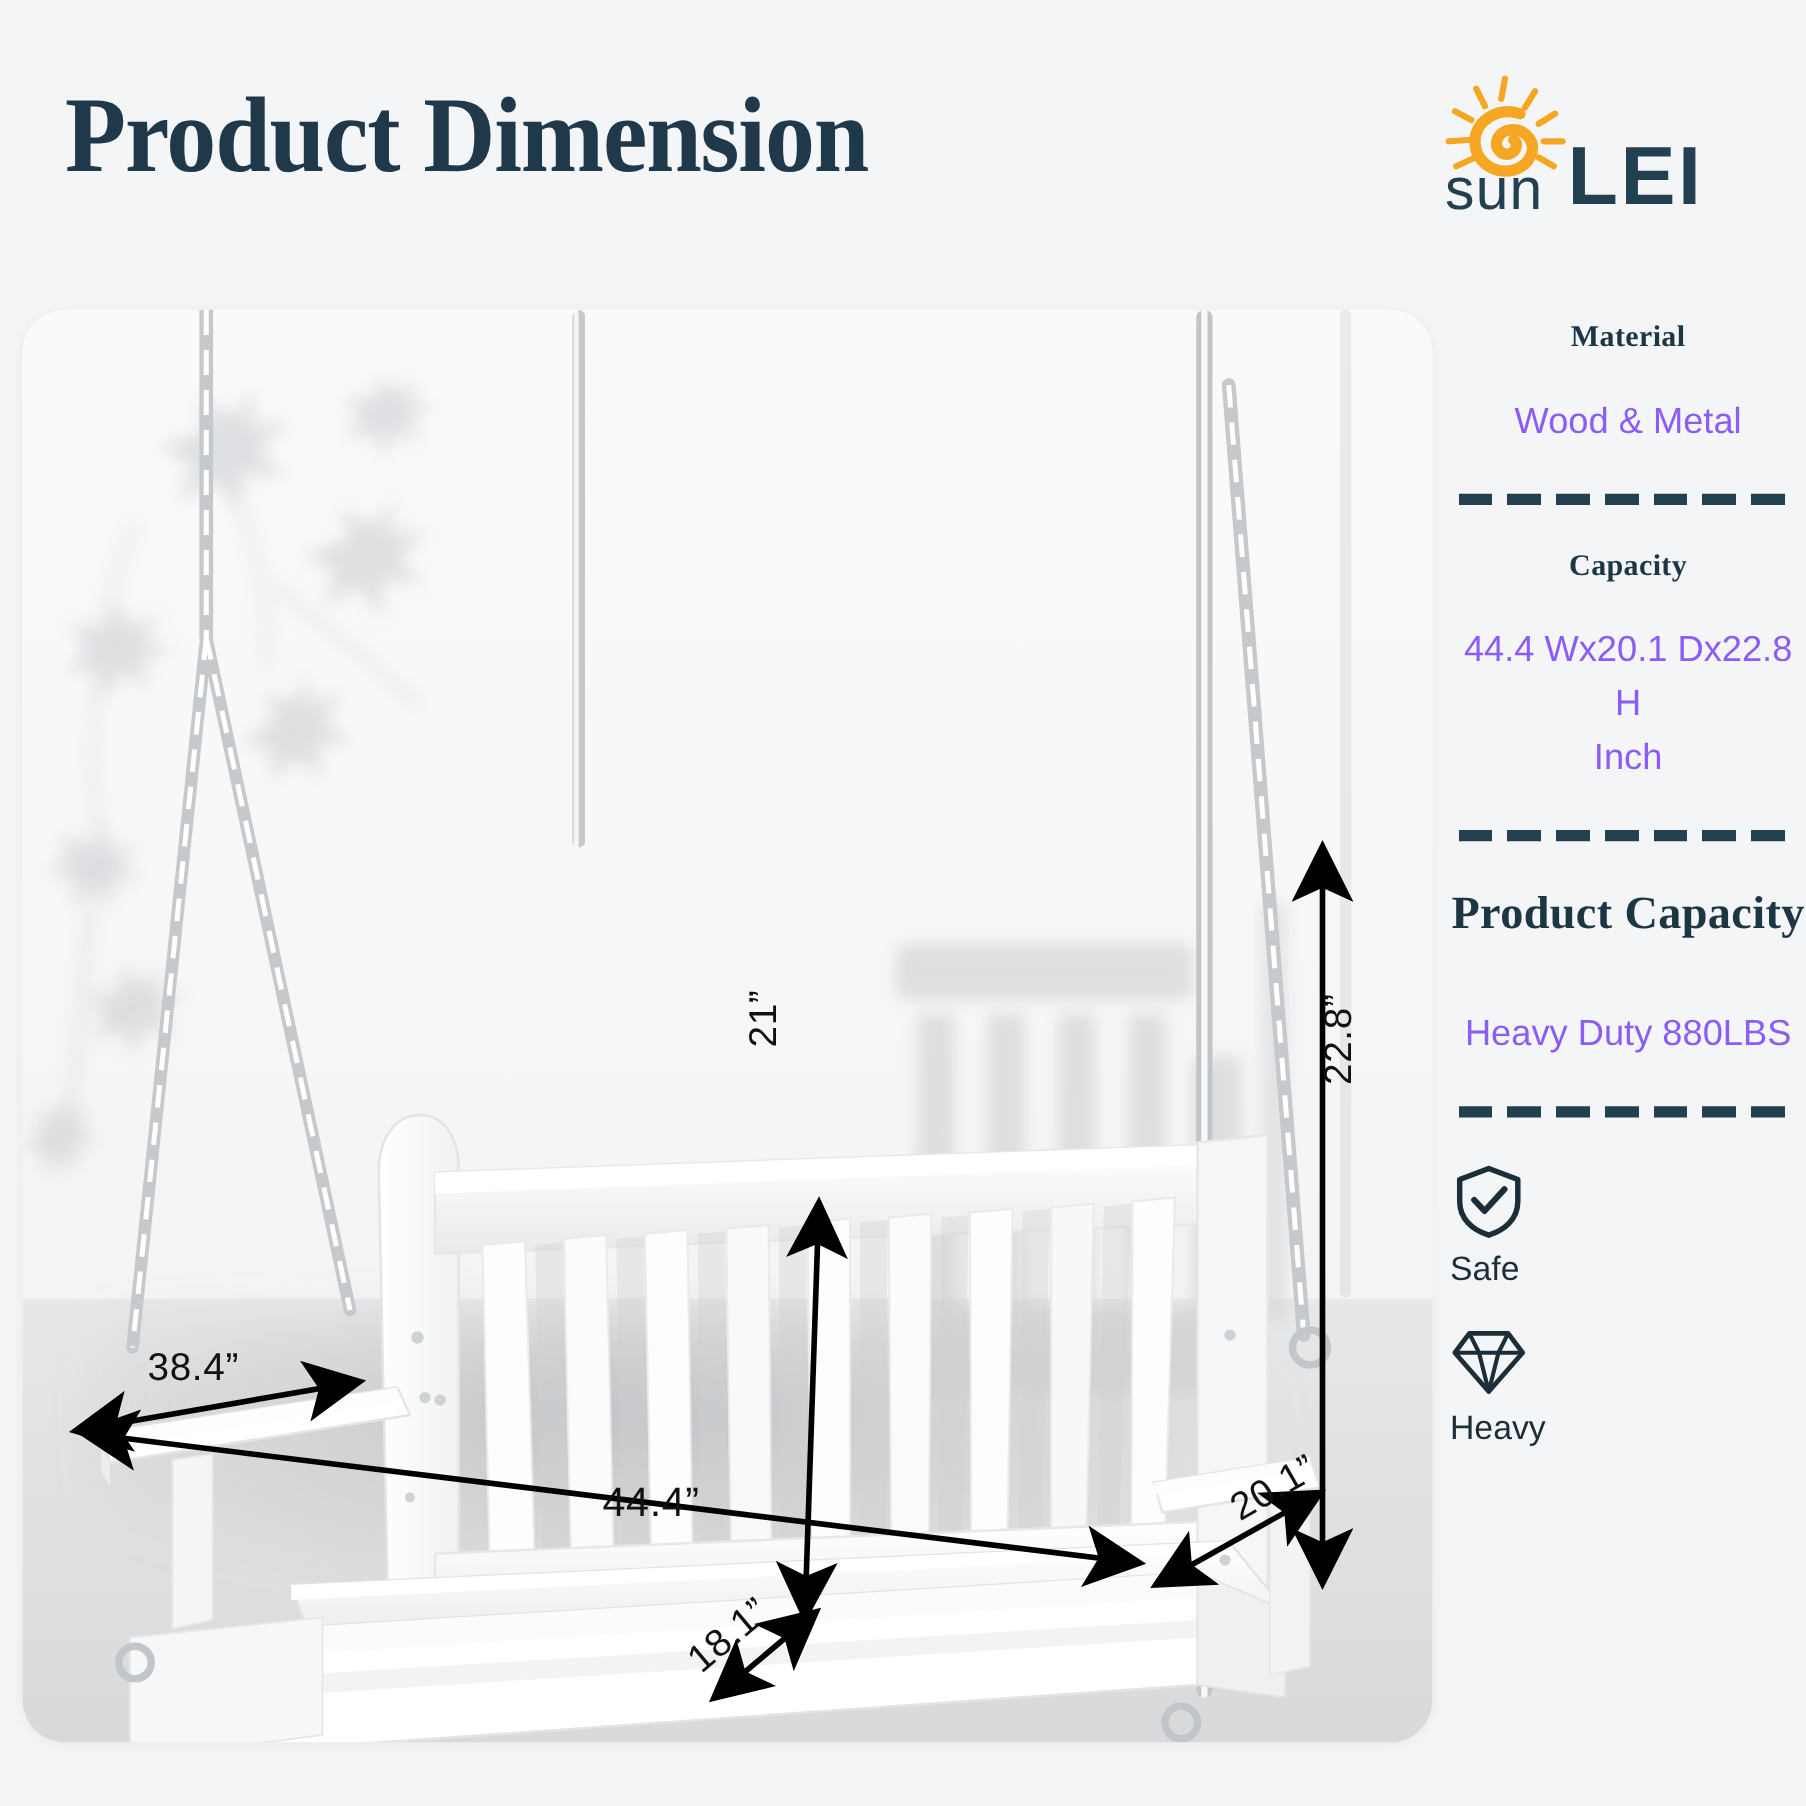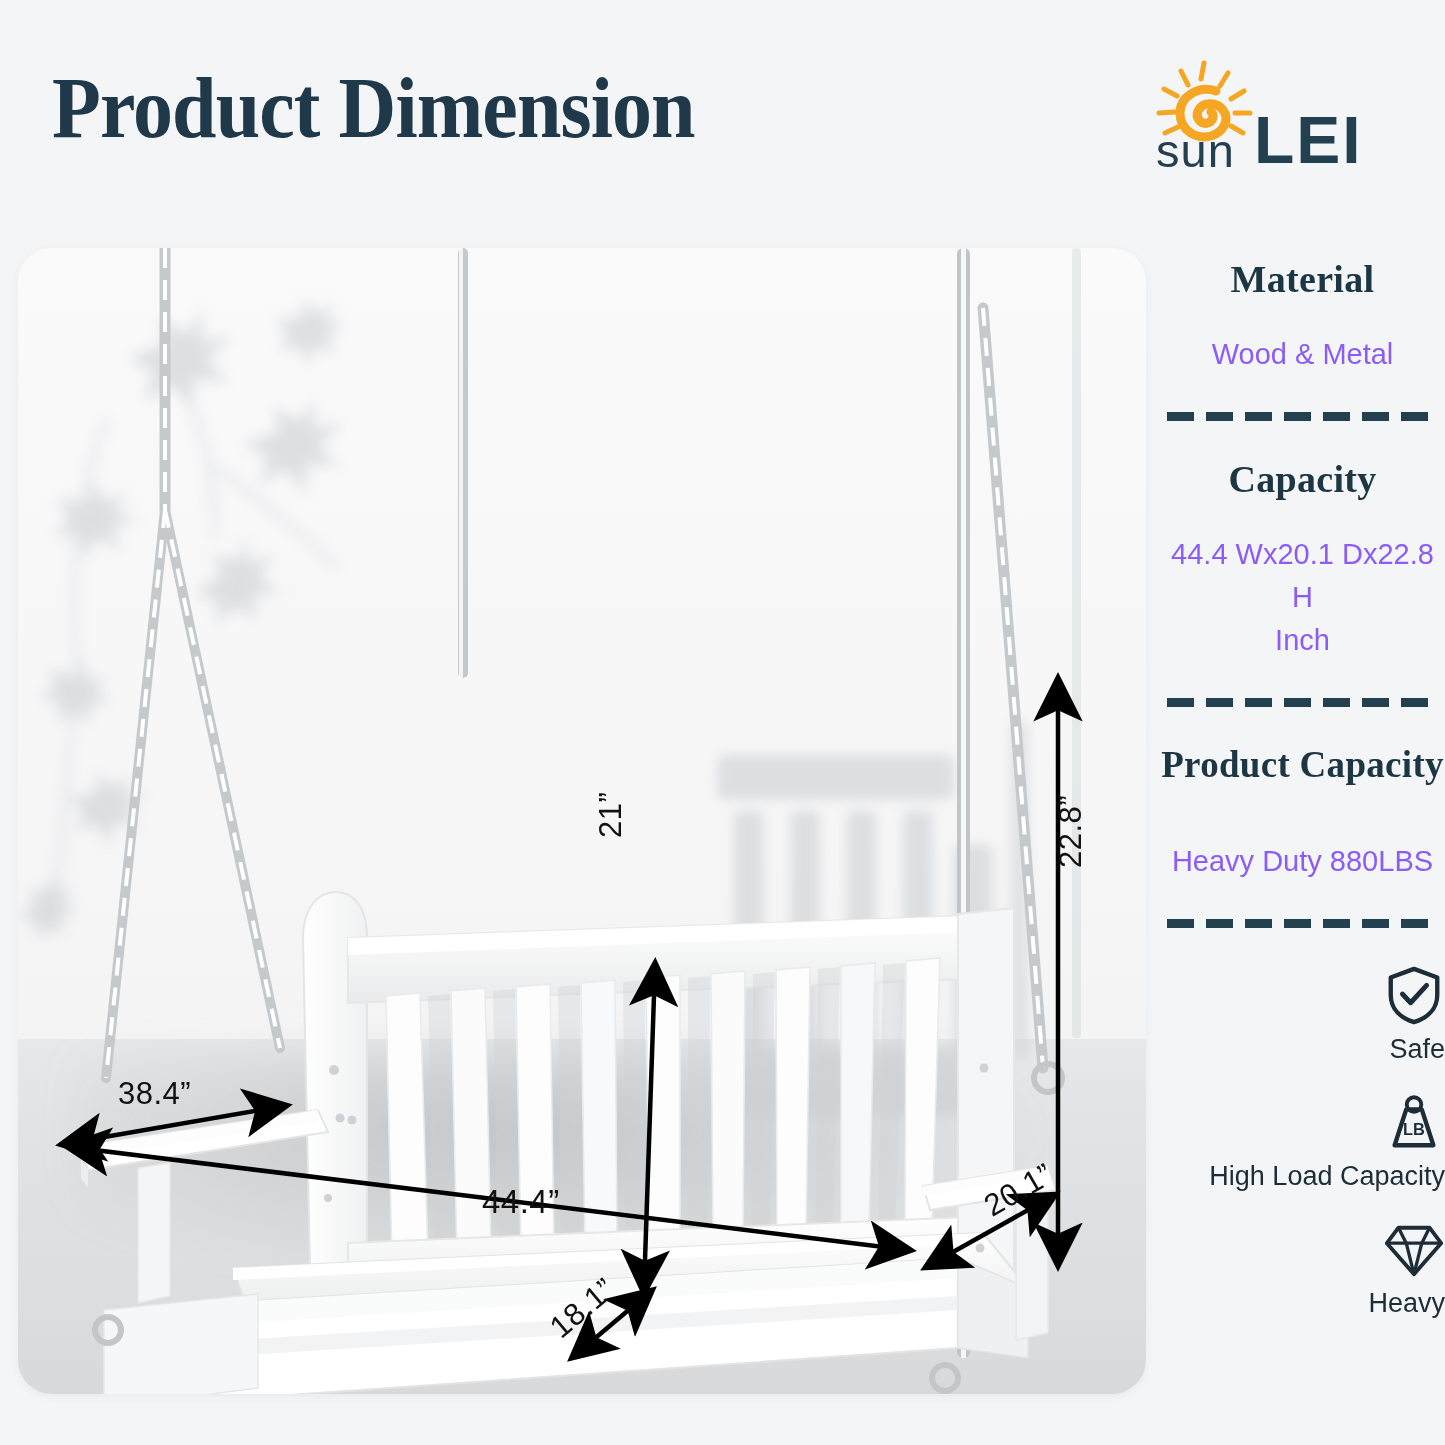--- a/index.html
+++ b/index.html
@@ -96,21 +96,21 @@
   #info-sidebar {
     position: absolute;
     left: 1160px;
     top: 255px;
     width: 285px;
     text-align: center;
   }
   .info-heading {
     font-family: "Liberation Serif", serif;
     font-weight: bold;
-    font-size: 38px;
+    font-size: 24px;
     color: #1d3644;
     margin: 0 0 6px 0;
     letter-spacing: 0.3px;
   }
   .info-heading.wide { font-size: 37px; }
   .info-text {
     font-family: "Liberation Sans", sans-serif;
     font-size: 29px;
     color: #8b5cf6;
     line-height: 1.48;
@@ -123,21 +123,21 @@
     background-image: repeating-linear-gradient(to right, #23404f 0px, #23404f 27px, rgba(0,0,0,0) 27px, rgba(0,0,0,0) 39px);
   }
   .sec-material { margin-top: 2px; }
   .sec-gap-sm { height: 26px; }
   .sec-gap-md { height: 48px; }
 
   .feature {
     margin-top: 26px;
     display: flex;
     flex-direction: column;
-    align-items: flex-end;
+    align-items: flex-start;
   }
   .feature-icon { width: 62px; height: 62px; }
   .feature-label {
     margin-top: 8px;
     font-family: "Liberation Sans", sans-serif;
     font-size: 27px;
     color: #1d2d38;
   }
 </style>
 </head>
@@ -418,28 +418,20 @@
     <div class="divider"></div>
 
     <div class="feature">
       <svg class="feature-icon" viewBox="0 0 64 64">
         <path d="M32 5 L56 14 V32 C56 47 45 56 32 60 C19 56 8 47 8 32 V14 Z" fill="none" stroke="#1d2d38" stroke-width="4.5" stroke-linejoin="round"></path>
         <path d="M20 31 L28.5 40 L45 22" fill="none" stroke="#1d2d38" stroke-width="5" stroke-linecap="round" stroke-linejoin="round"></path>
       </svg>
       <div class="feature-label">Safe</div>
     </div>
 
-    <div class="feature">
-      <svg class="feature-icon" viewBox="0 0 64 64">
-        <circle cx="32" cy="14" r="7.5" fill="none" stroke="#1d2d38" stroke-width="4"></circle>
-        <path d="M24 19 H40 L52 56 H12 Z" fill="none" stroke="#1d2d38" stroke-width="4.5" stroke-linejoin="round"></path>
-        <text x="32" y="45" text-anchor="middle" font-family="Liberation Sans, sans-serif" font-size="17" font-weight="bold" fill="#1d2d38">LB</text>
-      </svg>
-      <div class="feature-label">High Load Capacity</div>
-    </div>
 
     <div class="feature">
       <svg class="feature-icon" viewBox="0 0 64 64">
         <path d="M16 10 H48 L60 26 L32 58 L4 26 Z" fill="none" stroke="#1d2d38" stroke-width="4" stroke-linejoin="round"></path>
         <path d="M4 26 H60" fill="none" stroke="#1d2d38" stroke-width="3.4"></path>
         <path d="M16 10 L24 26 L32 58 L40 26 L48 10" fill="none" stroke="#1d2d38" stroke-width="3.4" stroke-linejoin="round"></path>
       </svg>
       <div class="feature-label">Heavy</div>
     </div>
 

